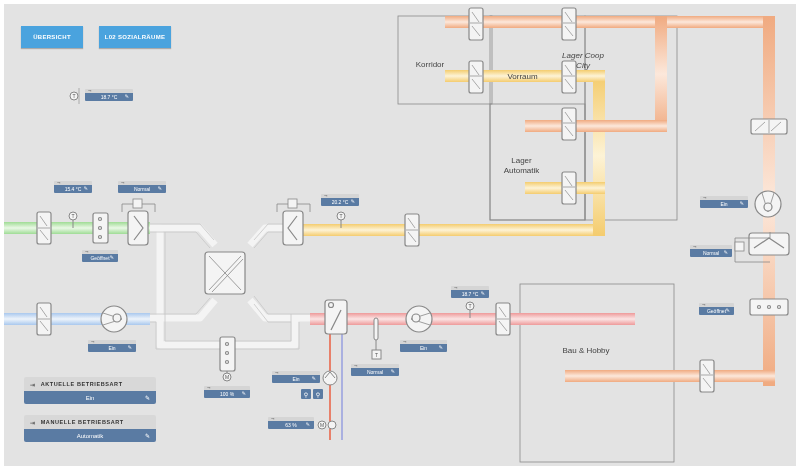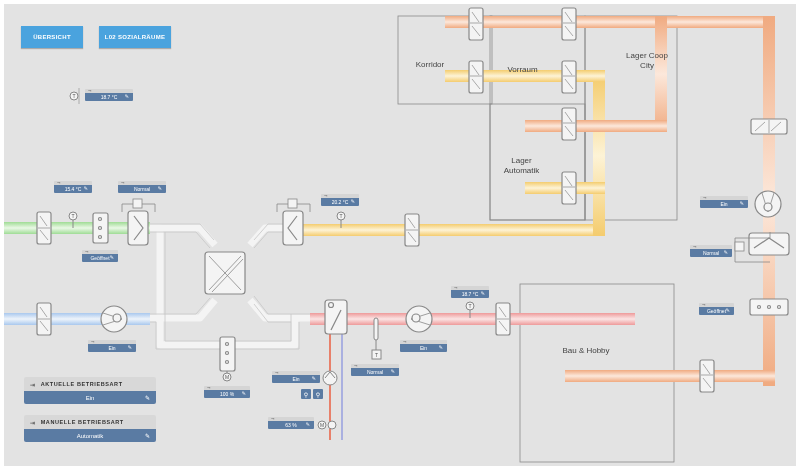--- a/index.html
+++ b/index.html
@@ -252,22 +252,22 @@
       <circle cx="322" cy="425" r="4"></circle>
       <text x="322" y="427" font-size="5" text-anchor="middle" fill="#555" stroke="none">M</text>
       <circle cx="332" cy="425" r="4"></circle>
     </g>
 </svg>
 
 <div class="navbtn" style="left:21px; width:62px;">ÜBERSICHT</div>
 <div class="navbtn" style="left:99px; width:72px;">L02 SOZIALRÄUME</div>
 
 <div class="room-label" style="left:405px; top:60px; width:50px;">Korridor</div>
-<div class="room-label" style="left:500px; top:65px; width:45px;">Vorraum</div>
-<div class="room-label" style="left:616px; top:51px; width:62px;">
+<div class="room-label" style="left:500px; top:72px; width:45px;">Vorraum</div>
+<div class="room-label" style="left:552px; top:51px; width:62px;font-style:italic;">
   <div>Lager Coop</div>
   <div>City</div>
 </div>
 <div class="room-label" style="left:494px; top:156px; width:55px;">
   <div>Lager</div>
   <div>Automatik</div>
 </div>
 <div class="room-label" style="left:550px; top:346px; width:72px;">Bau &amp; Hobby</div>
 
 <div class="val" style="left:85px; top:89px; width:48px;">

